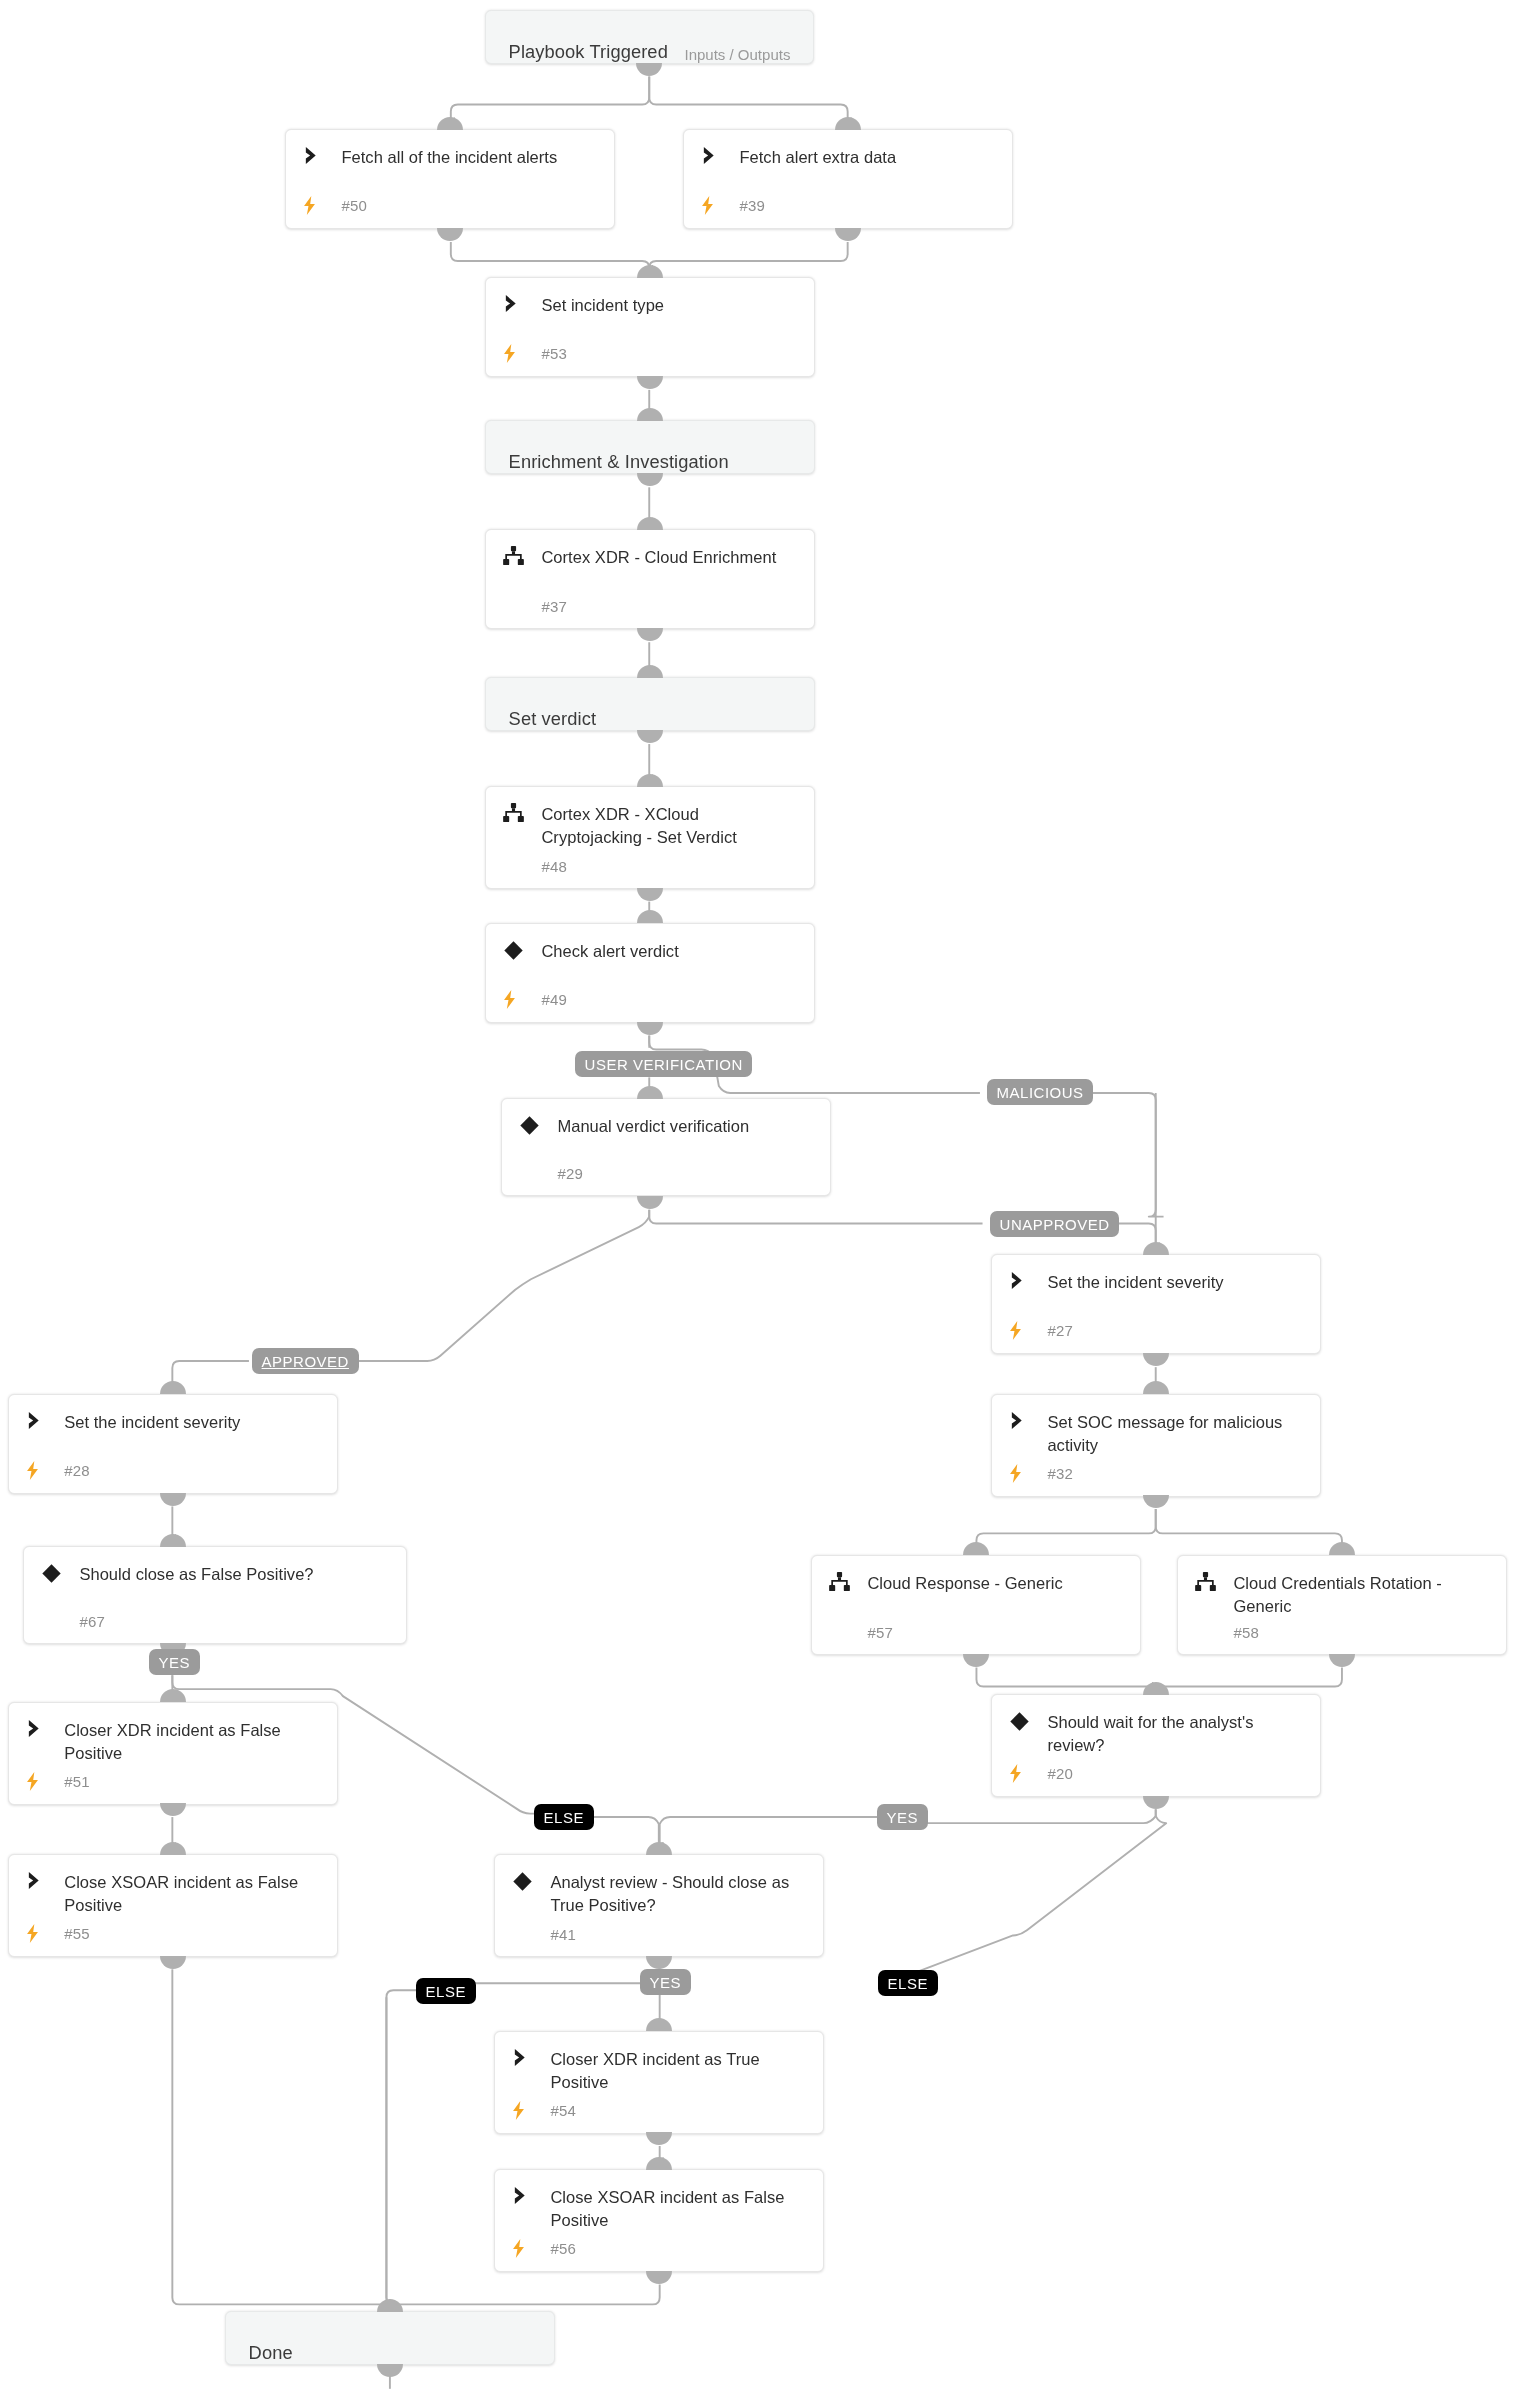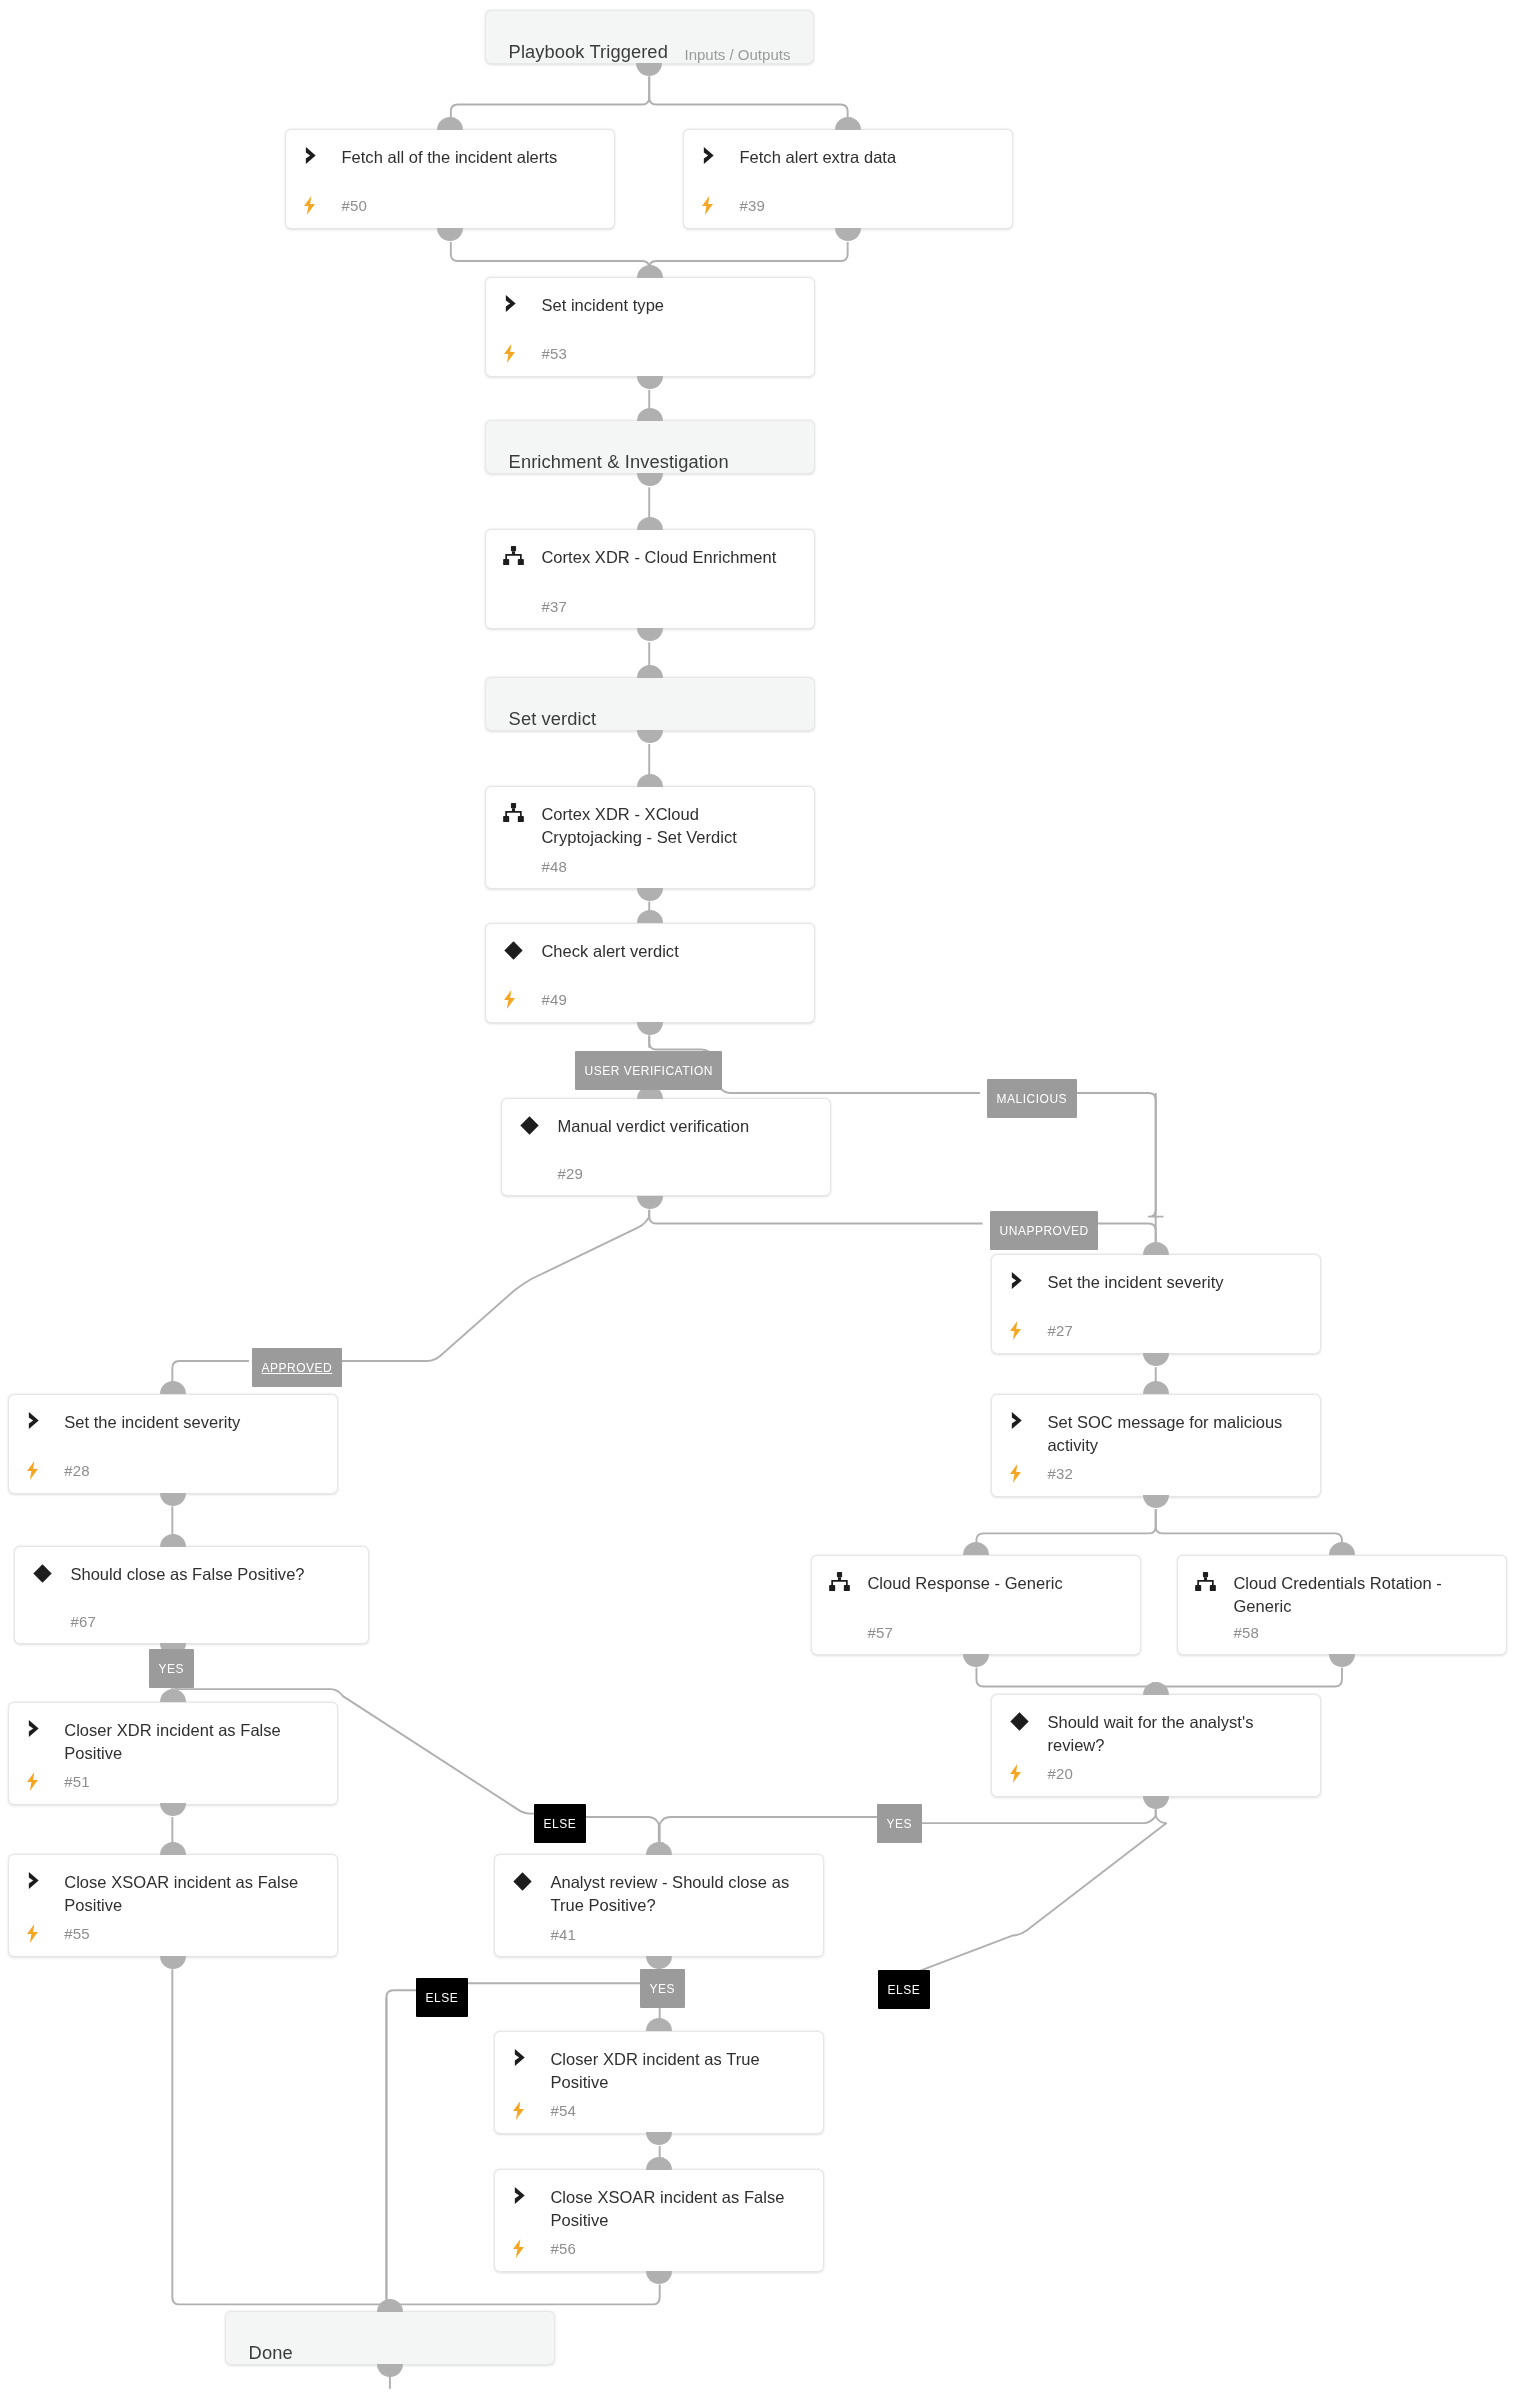--- a/index.html
+++ b/index.html
@@ -38,22 +38,22 @@
   .ico-pb{display:block;}
   .ico-bolt{display:block;}
 
   
   .port{position:absolute;width:26px;height:13px;background:#b0b0b0;z-index:3;}
   .port.out{border-radius:0 0 13px 13px;}   
   .port.in {border-radius:13px 13px 0 0;}   
 
   
   .pill{position:absolute;display:flex;align-items:center;justify-content:center;
-        height:39px;padding:0 9.6px;border-radius:1px;background:#9b9b9b;color:#fff;
-        font-size:12px;letter-spacing:0.5px;white-space:nowrap;z-index:6;}
+        height:26px;padding:0 9.6px;border-radius:7px;background:#9b9b9b;color:#fff;
+        font-size:15px;letter-spacing:0.5px;white-space:nowrap;z-index:6;}
   .pill.dark{background:#000000;}
 </style>
 </head>
 <body>
 
 <div id="canvas">
 
   <svg id="edges" viewBox="0 0 1750 2759" width="1523" height="2401">
     <defs>
       <marker id="ah" markerWidth="11" markerHeight="9" refX="5.5" refY="4.5" orient="auto" markerUnits="userSpaceOnUse">
@@ -370,21 +370,21 @@
               <svg class="ico-bolt" width="13" height="19" viewBox="0 0 15 22" aria-hidden="true">
                 <path d="M9.6 0 L1.2 11.6 L6.3 11.6 L4.4 22 L13.8 9.4 L8.3 9.4 Z" fill="#f5a623"></path>
               </svg>
             </span>
             <span class="n-id">#28</span>
           </div>
         </div>
       </div>
       <div class="port in" style="left: 160px; top: 1534px;"></div>
       <div class="port out" style="left: 160px; top: 1643px;"></div>
-      <div class="node" style="left: 14px; top: 1546px; width: 355px; height: 98px; text-align: right;">
+      <div class="node" style="left: 23px; top: 1546px; width: 384px; height: 98px; text-align: right;">
         <div class="n-body">
           <div class="n-head">
             <span class="n-ico">
               <svg class="ico-diamond" width="21" height="21" viewBox="0 0 24 24" aria-hidden="true">
                 <path d="M12 1.5 L22.5 12 L12 22.5 L1.5 12 Z" fill="#1d1d1d"></path>
               </svg>
             </span>
             <span class="n-title">Should close as False Positive?</span>
           </div>
           <div class="n-foot">

